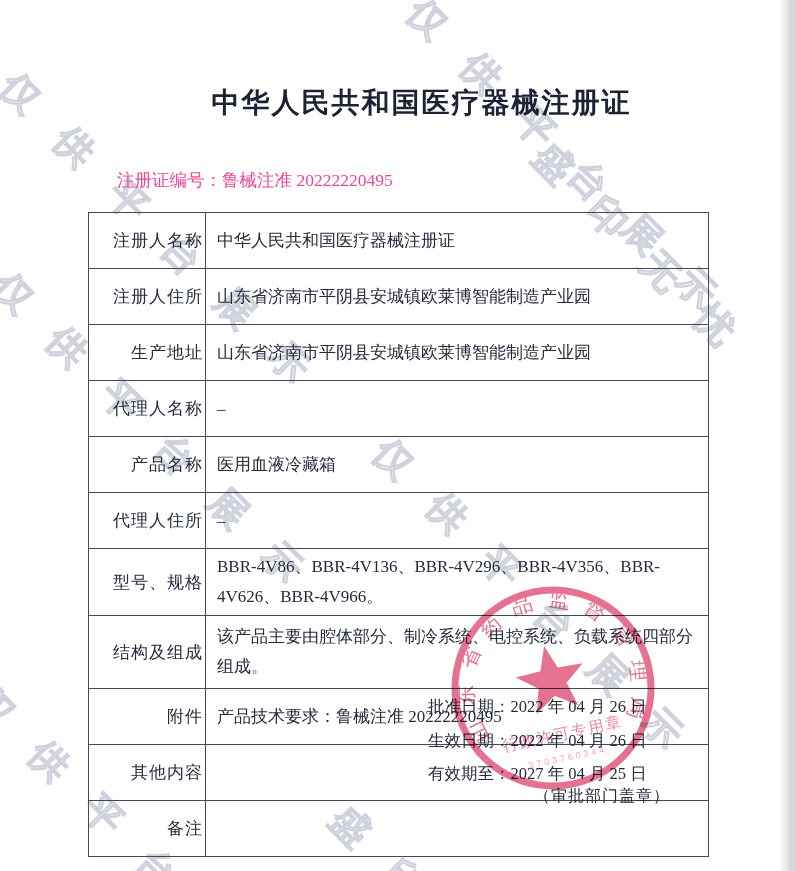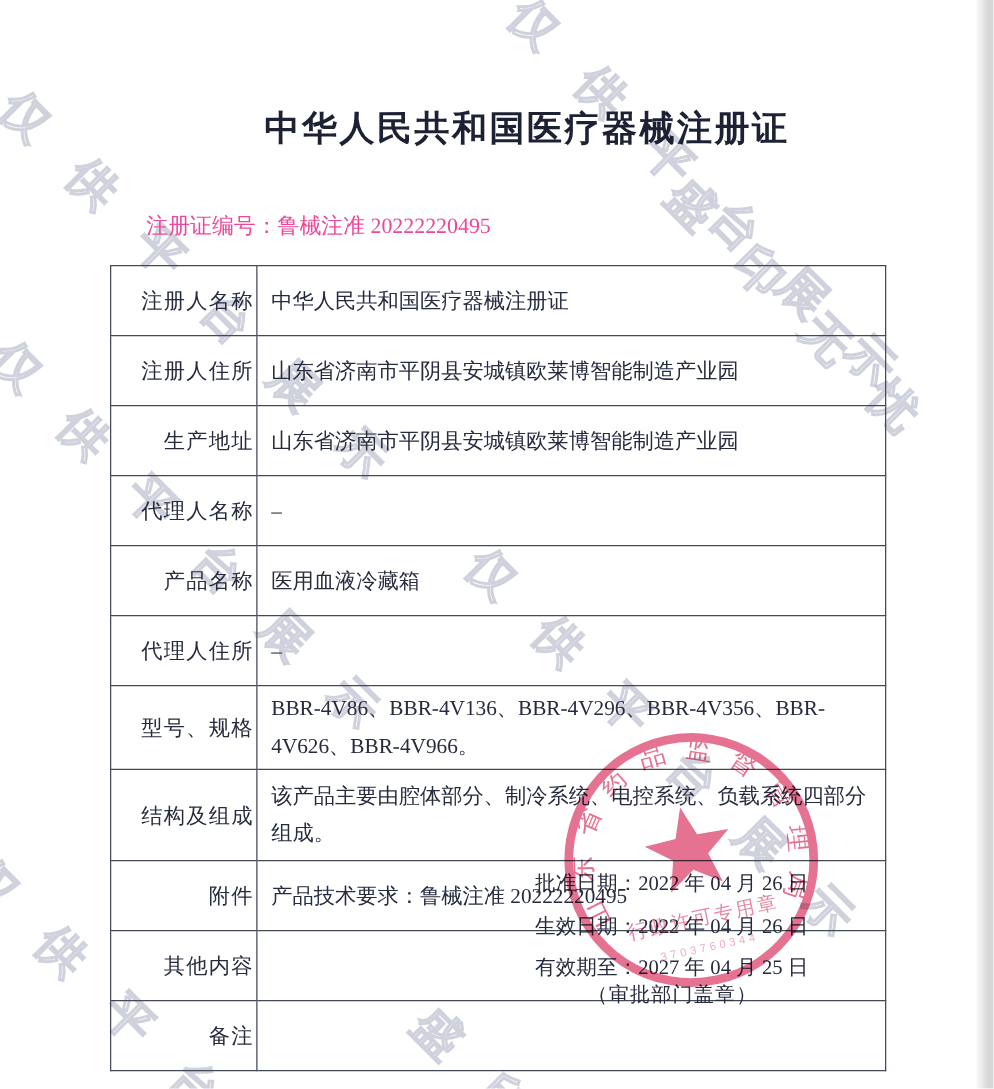--- a/index.html
+++ b/index.html
@@ -28,21 +28,21 @@
   .cert-table td{
     border:1px solid #434958;font-size:17px;color:#262b3e;
     vertical-align:middle;background:transparent;
   }
   .cert-table .lbl{width:112px;text-align:right;padding:16px 2px;letter-spacing:1px;}
   .cert-table .val{padding:3px 11px;line-height:30px;}
   
   .dept{position:absolute;left:100px;top:696px;font-size:16.5px;}
   .dates{position:absolute;left:428px;top:690px;font-size:16.5px;line-height:33.5px;text-align:right;}
   .sealnote{
-    position:absolute;left:470px;top:786px;width:200px;text-align:left;
+    position:absolute;left:470px;top:786px;width:200px;text-align:right;
     font-size:16px;letter-spacing:1px;
   }
   
   .seal{
     position:absolute;left:443px;top:578px;width:220px;height:220px;
     opacity:0.78;mix-blend-mode:multiply;transform:rotate(-12deg);
     pointer-events:none;
   }
   
   .edge-right{

